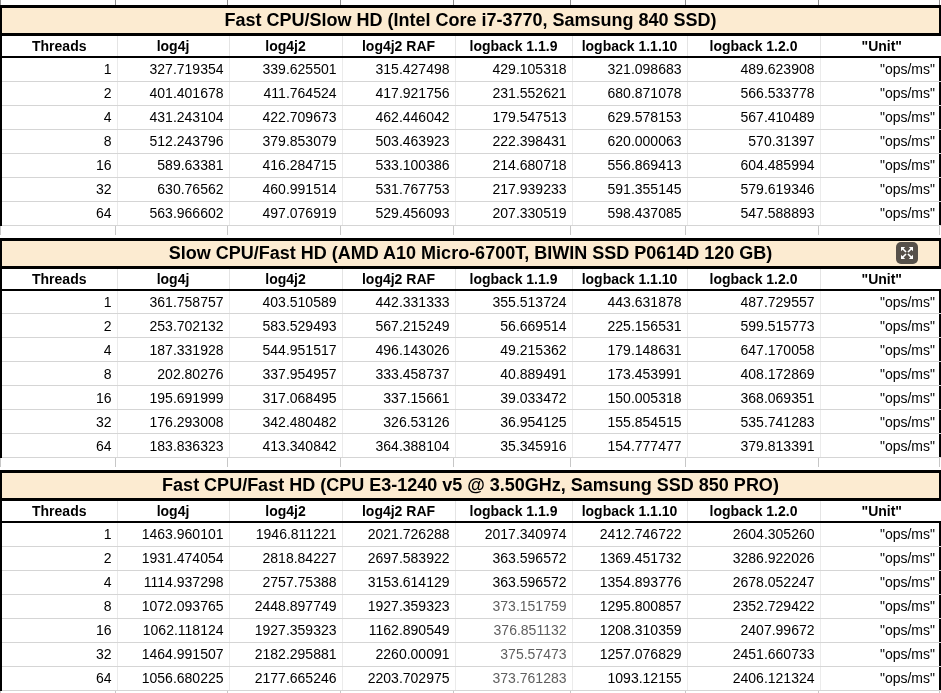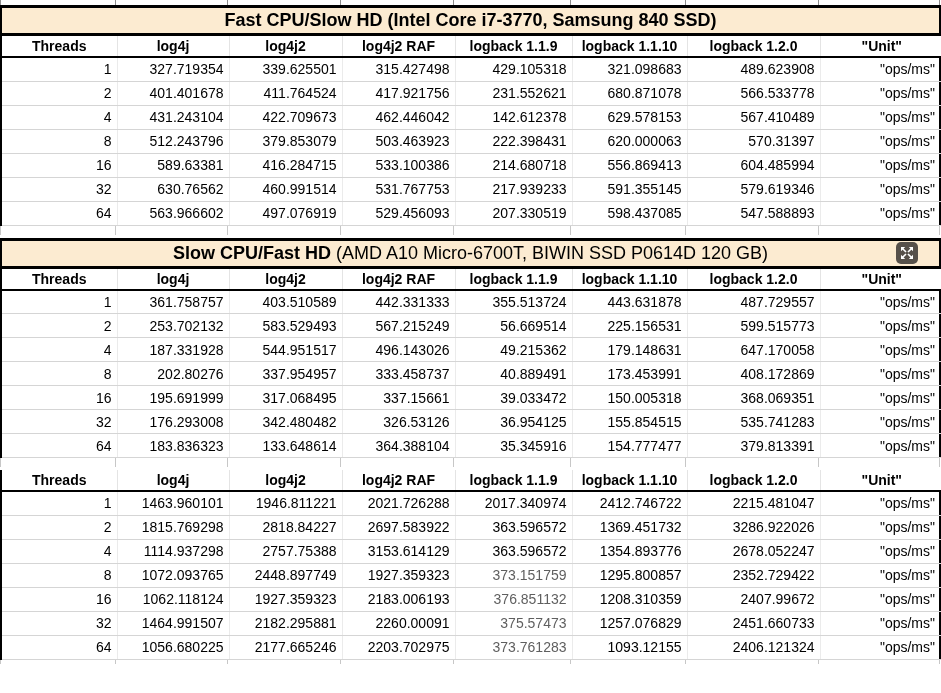--- a/index.html
+++ b/index.html
@@ -25,21 +25,21 @@
   .title {
     position: relative;
     height: 31px;
     background: #FCEBD1;
     border-top: 3px solid #000;
     border-bottom: 3px solid #000;
     display: flex; align-items: center; justify-content: center;
     font-size: 18px; line-height: 25px; white-space: nowrap;
   }
   .title .b { font-weight: bold; }
-  .title .r { font-weight: normal; }
+  .title .r { font-weight: bold; }
 
   .expand-btn {
     position: absolute; right: 21px; top: 50%; transform: translateY(-50%);
     width: 22px; height: 22px; padding: 0;
     background: #56504A; border: none; border-radius: 5px;
     display: flex; align-items: center; justify-content: center;
     cursor: pointer;
   }
 
   table.bench { border-collapse: collapse; table-layout: fixed; width: 100%; }
@@ -125,21 +125,21 @@
             <td>231.552621</td>
             <td>680.871078</td>
             <td>566.533778</td>
             <td>"ops/ms"</td>
           </tr>
           <tr>
             <td>4</td>
             <td>431.243104</td>
             <td>422.709673</td>
             <td>462.446042</td>
-            <td>142.612378</td>
+            <td>179.547513</td>
             <td>629.578153</td>
             <td>567.410489</td>
             <td>"ops/ms"</td>
           </tr>
           <tr>
             <td>8</td>
             <td>512.243796</td>
             <td>379.853079</td>
             <td>503.463923</td>
             <td>222.398431</td>
@@ -288,21 +288,21 @@
             <td>342.480482</td>
             <td>326.53126</td>
             <td>36.954125</td>
             <td>155.854515</td>
             <td>535.741283</td>
             <td>"ops/ms"</td>
           </tr>
           <tr>
             <td>64</td>
             <td>183.836323</td>
-            <td>133.648614</td>
+            <td>413.340842</td>
             <td>364.388104</td>
             <td>35.345916</td>
             <td>154.777477</td>
             <td>379.813391</td>
             <td>"ops/ms"</td>
           </tr>
         </tbody>
       </table>
   </section>
 
@@ -312,20 +312,23 @@
       <i style="left: 227px;"></i>
       <i style="left: 340px;"></i>
       <i style="left: 453px;"></i>
       <i style="left: 570px;"></i>
       <i style="left: 685px;"></i>
       <i style="left: 818px;"></i>
       <i style="left: 939px;"></i>
     </div>
 
   <section class="tbl">
+    <header class="title">
+      <span><span class="b">Fast CPU/Fast HD</span><span class="r"> (CPU E3-1240 v5 @ 3.50GHz,  Samsung SSD 850 PRO)</span></span>
+    </header>
     <table class="bench">
         <colgroup>
           <col style="width: 115px;">
           <col style="width: 112px;">
           <col style="width: 113px;">
           <col style="width: 113px;">
           <col style="width: 117px;">
           <col style="width: 115px;">
           <col style="width: 133px;">
           <col style="width: 123px;">
@@ -343,26 +346,26 @@
           </tr>
         </thead>
         <tbody>
           <tr>
             <td>1</td>
             <td>1463.960101</td>
             <td>1946.811221</td>
             <td>2021.726288</td>
             <td>2017.340974</td>
             <td>2412.746722</td>
-            <td>2215.481047</td>
+            <td>2604.305260</td>
             <td>"ops/ms"</td>
           </tr>
           <tr>
             <td>2</td>
-            <td>1815.769298</td>
+            <td>1931.474054</td>
             <td>2818.84227</td>
             <td>2697.583922</td>
             <td>363.596572</td>
             <td>1369.451732</td>
             <td>3286.922026</td>
             <td>"ops/ms"</td>
           </tr>
           <tr>
             <td>4</td>
             <td>1114.937298</td>
@@ -380,21 +383,21 @@
             <td>1927.359323</td>
             <td class="dim">373.151759</td>
             <td>1295.800857</td>
             <td>2352.729422</td>
             <td>"ops/ms"</td>
           </tr>
           <tr>
             <td>16</td>
             <td>1062.118124</td>
             <td>1927.359323</td>
-            <td>2183.006193</td>
+            <td>1162.890549</td>
             <td class="dim">376.851132</td>
             <td>1208.310359</td>
             <td>2407.99672</td>
             <td>"ops/ms"</td>
           </tr>
           <tr>
             <td>32</td>
             <td>1464.991507</td>
             <td>2182.295881</td>
             <td>2260.00091</td>

